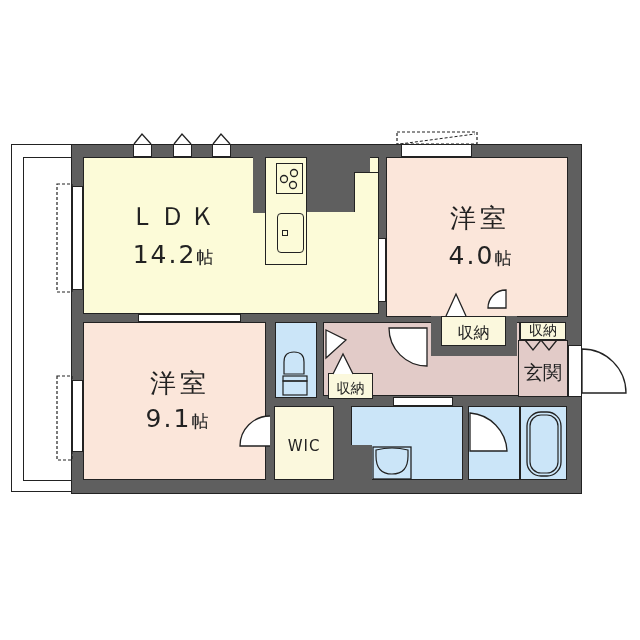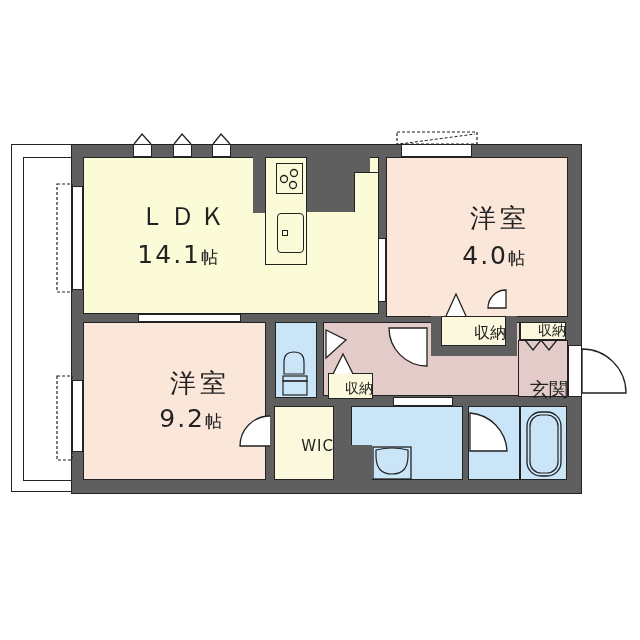--- a/index.html
+++ b/index.html
@@ -6,21 +6,21 @@
   body{width:640px;height:640px;position:relative;overflow:hidden;font-family:"DejaVu Sans","Liberation Sans",sans-serif;}
   .abs{position:absolute;box-sizing:border-box;}
   .wall{background:#5f5f5f;}
   .room{border:1.5px solid #222;}
   .ldk{background:#fcfbd8;}
   .western{background:#fbe6da;}
   .wet{background:#cbe5f8;}
   .hall{background:#e2cbc8;}
   .storage{background:#fbf8dd;}
   .win{background:#fff;border:1px solid #222;}
-  .label{position:absolute;text-align:right;color:#222;line-height:1;}
+  .label{position:absolute;text-align:center;color:#222;line-height:1;}
   .room-name{font-size:26px;letter-spacing:4px;}
   .room-size{font-size:25px;letter-spacing:2px;}
   .room-size small{font-size:17px;letter-spacing:0;}
   svg{position:absolute;overflow:visible;}
 </style>
 </head>
 <body>
 
 <div class="abs" style="left:11px;top:144px;width:62px;height:348px;border:1.5px solid #222;background:#fff;"></div>
 <div class="abs" style="left:23px;top:157px;width:50px;height:324px;border:1.5px solid #222;border-right:none;background:#fff;"></div>
@@ -36,21 +36,21 @@
 <div class="abs" style="left:276px;top:163px;width:27px;height:31px;border:1.5px solid #222;"></div>
 <svg style="left:276px;top:163px;" width="27" height="31">
   <circle cx="8" cy="16" r="3.5" fill="none" stroke="#222" stroke-width="1.3"></circle>
   <circle cx="18" cy="10" r="3.5" fill="none" stroke="#222" stroke-width="1.3"></circle>
   <circle cx="17" cy="22" r="3.5" fill="none" stroke="#222" stroke-width="1.3"></circle>
 </svg>
 <div class="abs" style="left:277px;top:213px;width:27px;height:40px;border:1.5px solid #222;border-radius:4px;"></div>
 <div class="abs" style="left:282px;top:230px;width:6px;height:6px;border:1.2px solid #222;"></div>
 
 <div class="label room-name" style="left:120px;top:203px;width:110px;">ＬＤＫ</div>
-<div class="label room-size" style="left:128px;top:242px;width:90px;"><span>14.1</span><small>帖</small></div>
+<div class="label room-size" style="left:128px;top:242px;width:90px;"><span>14.2</span><small>帖</small></div>
 
 <div class="abs win" style="left:133px;top:144px;width:19px;height:13px;"></div>
 <div class="abs win" style="left:173px;top:144px;width:19px;height:13px;"></div>
 <div class="abs win" style="left:212px;top:144px;width:19px;height:13px;"></div>
 <svg style="left:0;top:0;" width="640" height="640">
   <polyline points="134,144 142,134 151,144" fill="#fff" stroke="#222" stroke-width="1.3"></polyline>
   <polyline points="174,144 182,134 191,144" fill="#fff" stroke="#222" stroke-width="1.3"></polyline>
   <polyline points="213,144 221,134 230,144" fill="#fff" stroke="#222" stroke-width="1.3"></polyline>
 
   <rect x="57" y="184" width="15" height="108" fill="none" stroke="#222" stroke-dasharray="3,2" stroke-width="1.2"></rect>
@@ -64,40 +64,40 @@
 
 <div class="abs room western" style="left:386px;top:157px;width:182px;height:160px;"></div>
 <div class="abs win" style="left:401px;top:144px;width:71px;height:13px;"></div>
 <div class="label room-name" style="left:430px;top:205px;width:100px;">洋室</div>
 <div class="label room-size" style="left:435px;top:243px;width:90px;"><span>4.0</span><small>帖</small></div>
 <div class="abs win" style="left:378px;top:238px;width:8px;height:64px;"></div>
 
 <div class="abs room western" style="left:83px;top:322px;width:183px;height:158px;"></div>
 <div class="abs win" style="left:138px;top:314px;width:103px;height:8px;"></div>
 <div class="label room-name" style="left:130px;top:370px;width:100px;">洋室</div>
-<div class="label room-size" style="left:132px;top:406px;width:90px;"><span>9.2</span><small>帖</small></div>
+<div class="label room-size" style="left:132px;top:406px;width:90px;"><span>9.1</span><small>帖</small></div>
 
 <div class="abs room wet" style="left:275px;top:322px;width:42px;height:76px;"></div>
 <svg style="left:282px;top:350px;" width="28" height="46">
   <path d="M2,24 L2,12 Q2,2 12,2 Q22,2 22,12 L22,24 Z" fill="none" stroke="#222" stroke-width="1.2"></path>
   <rect x="1" y="26" width="24" height="5" fill="none" stroke="#222" stroke-width="1.2"></rect>
   <rect x="1" y="31" width="24" height="14" fill="none" stroke="#222" stroke-width="1.2"></rect>
 </svg>
 
 <div class="abs hall" style="left:323px;top:322px;width:197px;height:74px;border:1.5px solid #222;"></div>
 <div class="abs hall" style="left:518px;top:340px;width:50px;height:57px;border:1.5px solid #222;"></div>
 <div class="abs win" style="left:568px;top:345px;width:14px;height:52px;"></div>
 
 <div class="abs wall" style="left:431px;top:316px;width:86px;height:40px;"></div>
 <div class="abs room storage" style="left:441px;top:316px;width:65px;height:30px;"></div>
 <div class="label" style="left:441px;top:325px;width:65px;font-size:16px;">収納</div>
 
 <div class="abs room storage" style="left:520px;top:322px;width:46px;height:18px;"></div>
 <div class="label" style="left:520px;top:323px;width:46px;font-size:14px;">収納</div>
-<div class="label" style="left:518px;top:380px;width:50px;font-size:19px;">玄関</div>
+<div class="label" style="left:518px;top:363px;width:50px;font-size:19px;">玄関</div>
 
 <div class="abs room storage" style="left:328px;top:373px;width:45px;height:26px;"></div>
 <div class="label" style="left:328px;top:381px;width:45px;font-size:14px;">収納</div>
 
 <div class="abs room storage" style="left:274px;top:406px;width:60px;height:74px;"></div>
 <div class="label" style="left:274px;top:439px;width:60px;font-size:15px;letter-spacing:1px;">WIC</div>
 
 <div class="abs room wet" style="left:351px;top:406px;width:112px;height:74px;"></div>
 <div class="abs wall" style="left:350px;top:445px;width:22px;height:36px;"></div>
 <div class="abs win" style="left:393px;top:397px;width:60px;height:9px;"></div>

